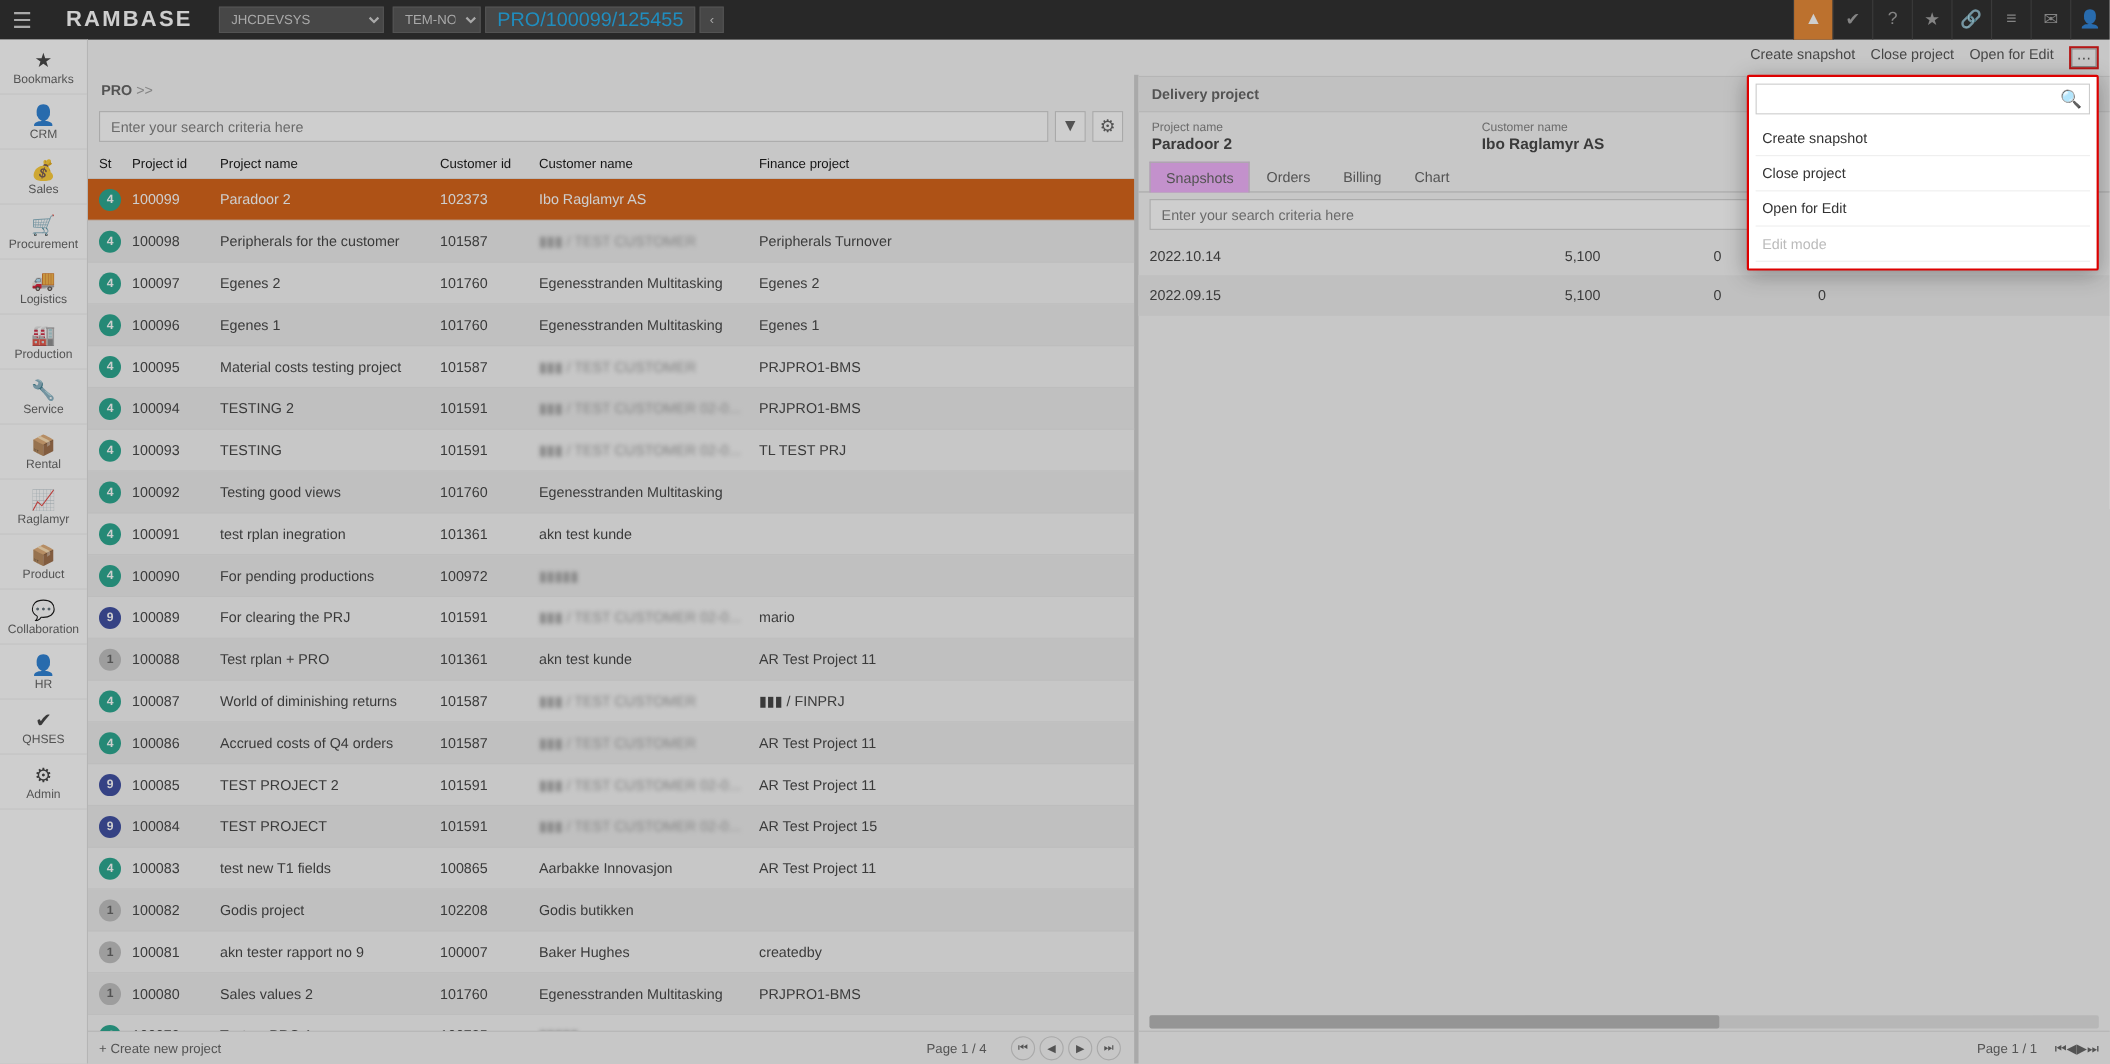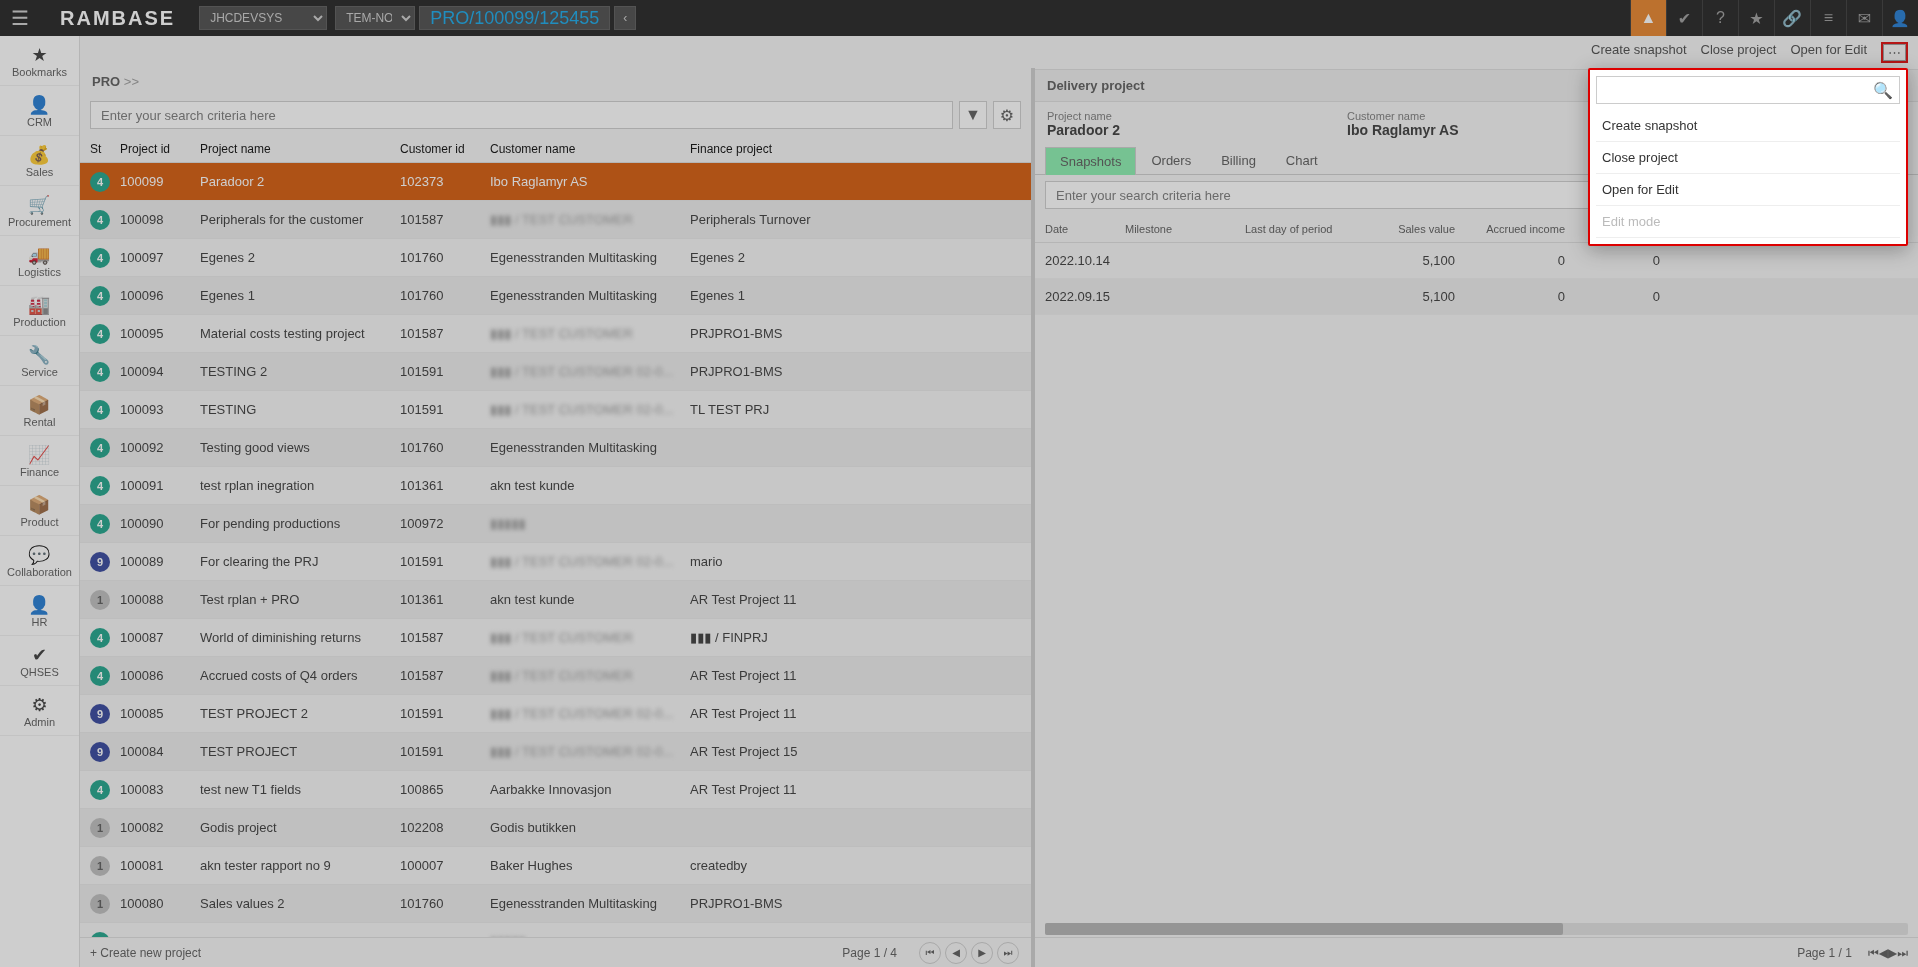--- a/index.html
+++ b/index.html
@@ -3,21 +3,21 @@
 <meta charset="utf-8">
 <style>
 * { box-sizing: border-box; margin: 0; padding: 0; font-family: Arial, sans-serif; }
 body { width: 1918px; height: 967px; background: #f5f5f5; overflow: hidden; position: relative; }
 
 
 .topbar { height: 36px; background: #1a1a1a; display: flex; align-items: center; color: #ccc; }
 .topbar .menu-btn { width: 40px; text-align: center; font-size: 20px; cursor: pointer; }
 .topbar .brand { font-size: 20px; font-weight: bold; letter-spacing: 2px; color: #fff; padding: 0 20px; }
 .topbar select { background: #444; color: #ccc; border: 1px solid #555; height: 24px; margin: 0 4px; padding: 0 6px; font-size: 12px; }
-.topbar .sel1 { width: 128px; }
+.topbar .sel1 { width: 150px; }
 .topbar .sel2 { width: 80px; }
 .topbar .breadcrumb-box { background: #444; border: 1px solid #555; height: 24px; padding: 0 10px; font-size: 18px; color: #0ea5e9; display: flex; align-items: center; }
 .topbar .nav-back { background: #444; border: 1px solid #555; width: 22px; height: 24px; margin-left:4px; text-align: center; font-size:12px; color:#ccc; display:flex; align-items:center; justify-content:center; cursor:pointer;}
 .topbar .spacer { flex: 1; }
 .topbar .top-icons { display: flex; }
 .topbar .top-icon { width: 36px; height: 36px; display: flex; align-items: center; justify-content: center; color: #999; cursor: pointer; border-left: 1px solid #333; }
 .topbar .top-icon.warn { background: #e67e22; color: #fff; }
 
 
 .leftbar { position: absolute; top: 36px; left: 0; width: 80px; bottom: 0; background: #fff; border-right: 1px solid #ddd; }
@@ -67,21 +67,21 @@
 
 .detail-header { background: #eee; padding: 8px 12px; font-size: 13px; font-weight: bold; color: #555; border-top:1px solid #ddd; border-bottom:1px solid #ddd;}
 .detail-info { display: flex; padding: 8px 12px; }
 .detail-info .col { flex: 0 0 300px; }
 .detail-info .lbl { font-size: 11px; color: #777; }
 .detail-info .val { font-size: 14px; color: #333; font-weight: bold; }
 
 
 .tabs { display: flex; border-bottom: 1px solid #ccc; padding: 0 10px; }
 .tab { padding: 6px 14px; font-size: 13px; color: #555; cursor: pointer; border: 1px solid transparent; border-bottom: none; }
-.tab.active { background: #86efac; border-color: #ccc; position: relative; top: 1px; }
+.tab.active { background: #f0abfc; border-color: #ccc; position: relative; top: 1px; }
 
 
 .right-search { padding: 6px 10px; }
 .right-search input { width: 100%; height: 28px; border: 1px solid #ccc; padding: 0 10px; font-size: 13px; }
 
 
 .rtable-hdr { display: flex; padding: 0 10px; font-size: 11px; color: #555; height: 28px; align-items: center; border-bottom: 1px solid #ddd; }
 .rrow { display: flex; padding: 0 10px; height: 36px; align-items: center; font-size: 13px; color: #333; border-bottom: 1px solid #eee; }
 .rrow:nth-child(even){ background:#ececec;}
 .rc-date { width: 80px; }
@@ -160,21 +160,21 @@
     <div class="item">
       <span class="icon">🔧</span>
       <span>Service</span>
     </div>
     <div class="item">
       <span class="icon">📦</span>
       <span>Rental</span>
     </div>
     <div class="item">
       <span class="icon">📈</span>
-      <span>Finance</span>
+      <span>Raglamyr</span>
     </div>
     <div class="item">
       <span class="icon">📦</span>
       <span>Product</span>
     </div>
     <div class="item">
       <span class="icon">💬</span>
       <span>Collaboration</span>
     </div>
     <div class="item">
@@ -414,28 +414,20 @@
     </div>
     <div class="tabs" id="tabs">
         <div class="tab active">Snapshots</div>
         <div class="tab">Orders</div>
         <div class="tab">Billing</div>
         <div class="tab">Chart</div>
       </div>
     <div class="right-search">
       <input placeholder="Enter your search criteria here" style="">
     </div>
-    <div class="rtable-hdr" id="rhdr">
-        <span class="rc-date">Date</span>
-        <span class="rc-mile">Milestone</span>
-        <span class="rc-last">Last day of period</span>
-        <span class="rc-sales">Sales value</span>
-        <span class="rc-accr">Accrued income</span>
-        <span class="rc-inv">Invoiced valu</span>
-      </div>
     <div id="rbody">
         <div class="rrow">
     <span class="rc-date">2022.10.14</span>
     <span class="rc-mile"></span>
     <span class="rc-last"></span>
     <span class="rc-sales">5,100</span>
     <span class="rc-accr">0</span>
     <span class="rc-inv">0</span>
         </div>
         <div class="rrow">

